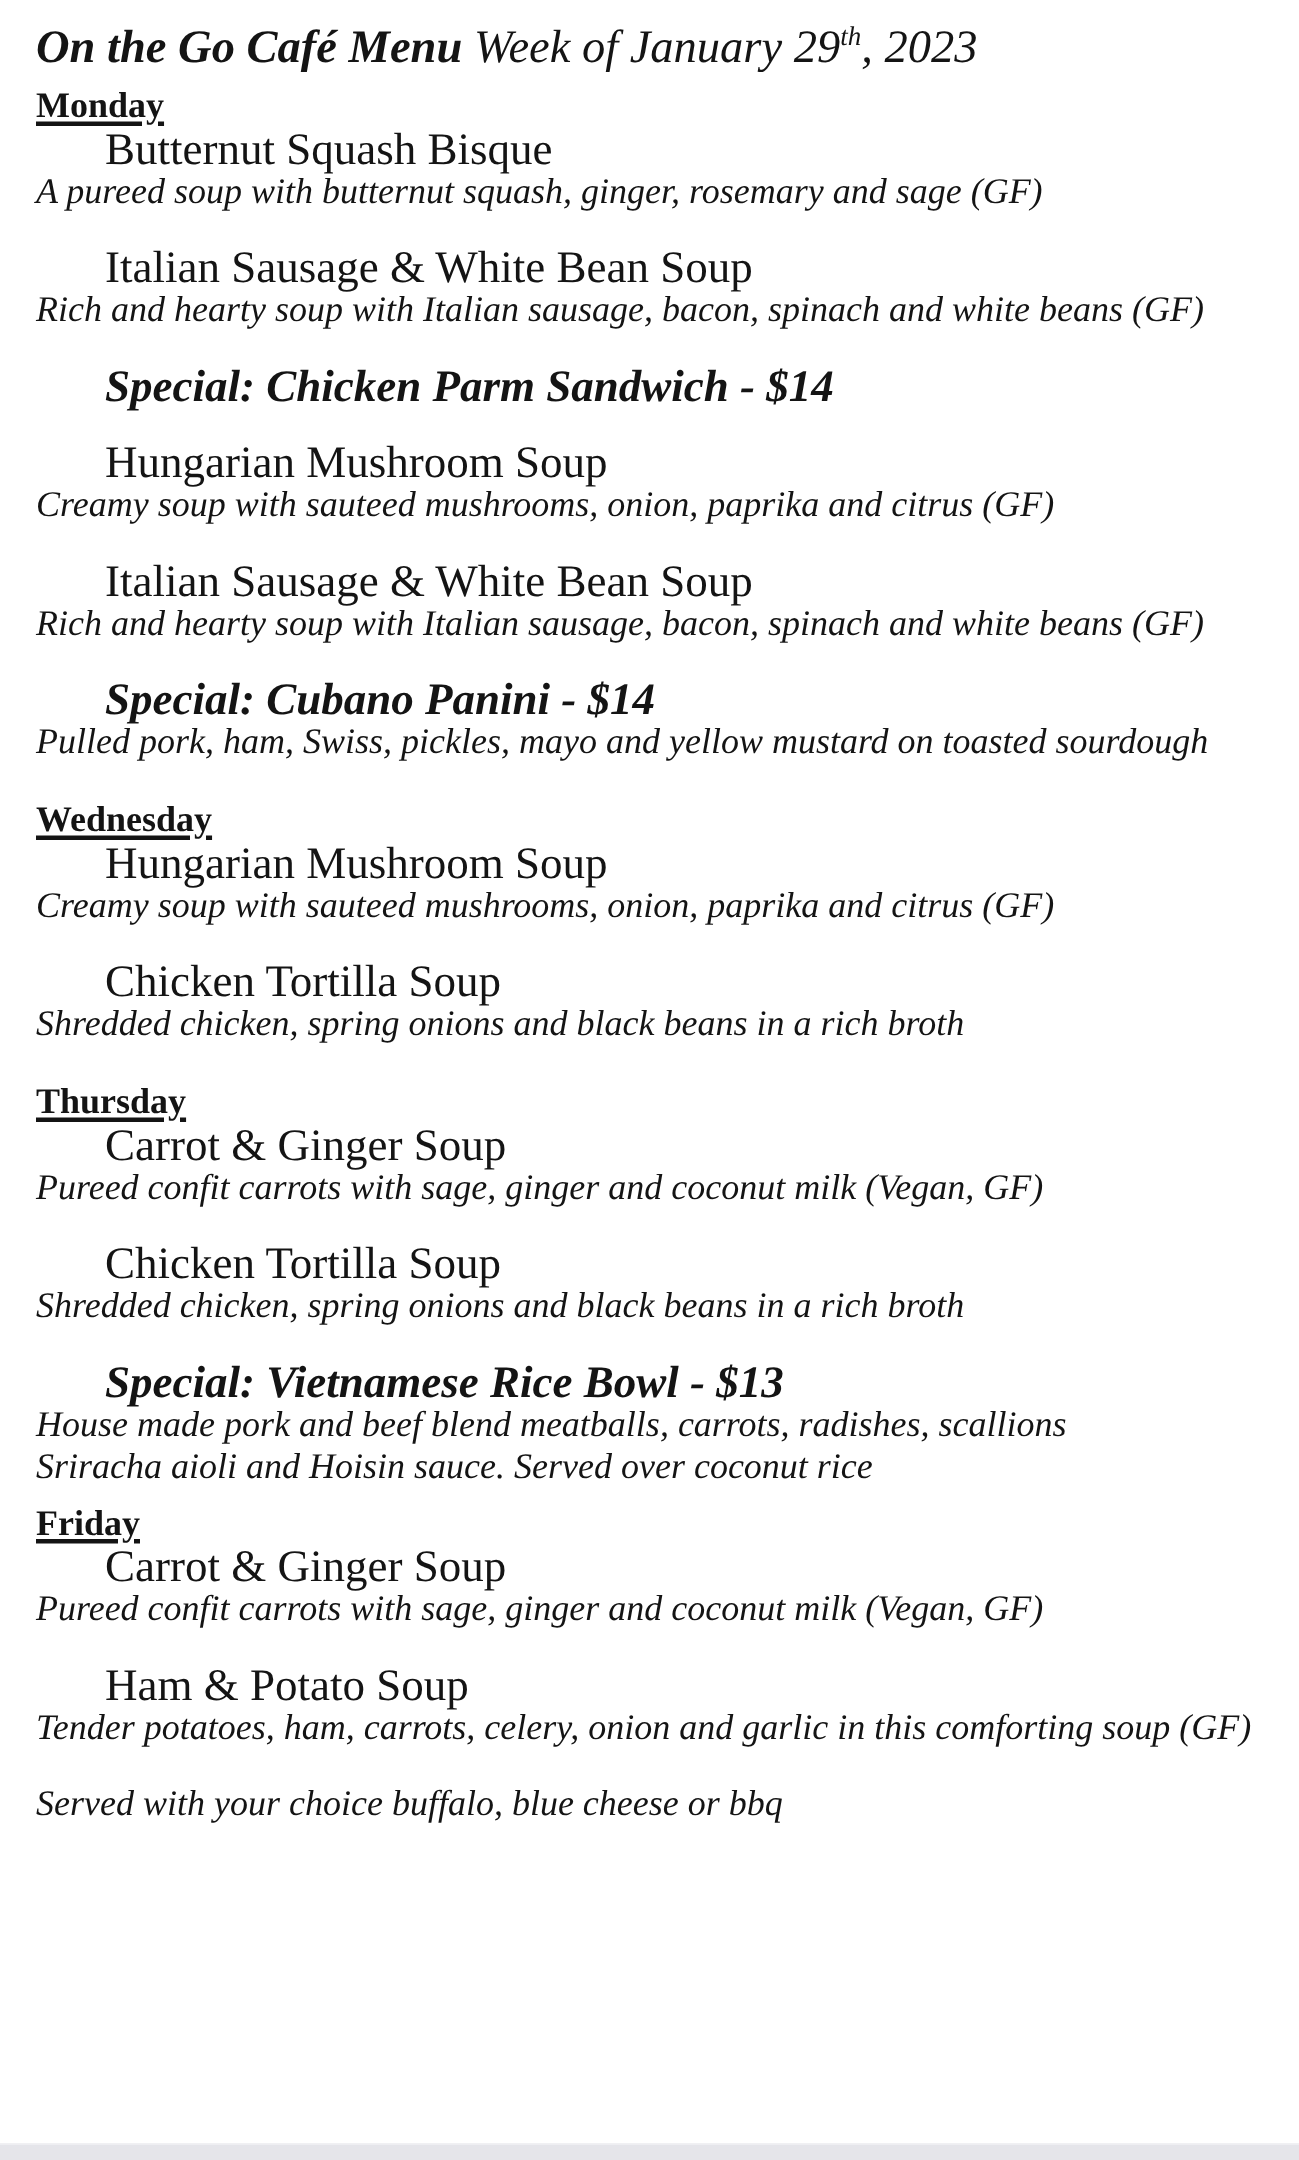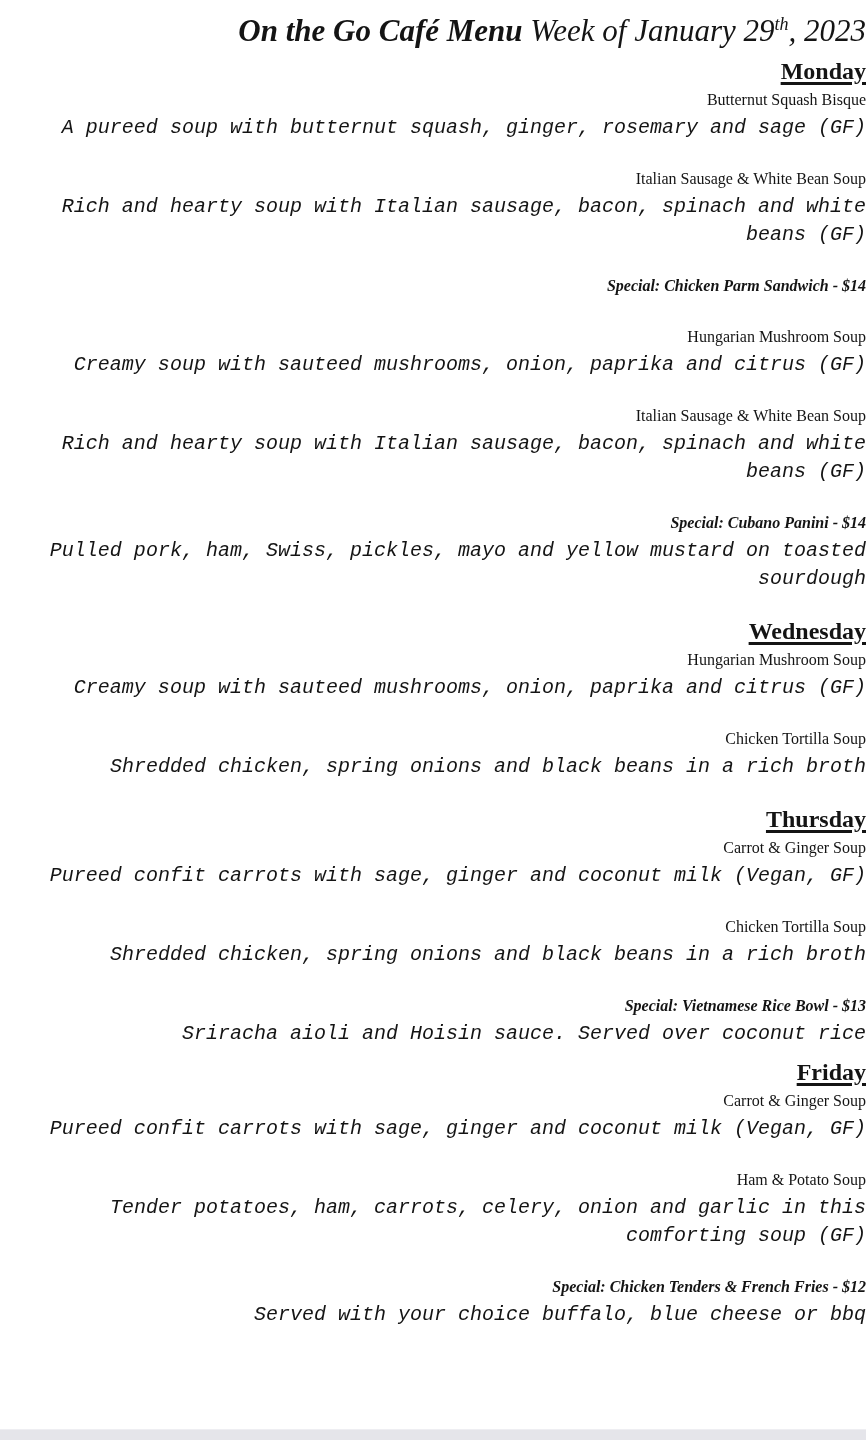--- a/index.html
+++ b/index.html
@@ -5,21 +5,21 @@
   html, body { margin: 0; padding: 0; }
   body {
     width: 866px;
     height: 1440px;
     position: relative;
     overflow: hidden;
     background: var(--page-bg, #ffffff);
     color: var(--ink, #141414);
     font-family: "Liberation Serif", serif;
   }
-  .page { text-align: right; padding-top: 10px; margin-left: 24px; }
+  .page { text-align: left; padding-top: 10px; margin-left: 24px; }
 
   .title {
     margin: 0;
     font-size: 31px;
     line-height: 42px;
     font-style: italic;
     font-weight: normal;
     white-space: nowrap;
   }
   .title .brand { font-weight: bold; }
@@ -32,23 +32,23 @@
     margin: 0;
     font-size: 24px;
     line-height: 30px;
     font-weight: bold;
     text-decoration: underline;
     text-decoration-thickness: 2.5px;
     text-underline-offset: 3px;
   }
 
   .menu-item { margin-bottom: 23px; }
-  .item-name  { font-size: 16px; line-height: 28px; padding-left: 46px; }
+  .item-name  { font-size: 30px; line-height: 28px; padding-left: 46px; }
   .special .item-name { font-weight: bold; font-style: italic; }
-  .item-desc  { font-size: 20px; line-height: 28px; font-style: italic; font-family: Liberation Mono, monospace; }
+  .item-desc  { font-size: 24px; line-height: 28px; font-style: italic; }
 
   .bottom-bar {
     position: absolute;
     left: 0; right: 0; bottom: 0;
     height: 10px;
     background: var(--bar, #e5e5ea);
     border-top: 1px solid #eeeef2;
   }
 </style>
 </head>
@@ -108,37 +108,37 @@
           <div class="menu-item">
     <div class="item-name">Carrot &amp; Ginger Soup</div>
   <div class="item-desc">Pureed confit carrots with sage, ginger and coconut milk (Vegan, GF)</div>
           </div>
           <div class="menu-item">
     <div class="item-name">Chicken Tortilla Soup</div>
   <div class="item-desc">Shredded chicken, spring onions and black beans in a rich broth</div>
           </div>
           <div class="menu-item special">
     <div class="item-name">Special: Vietnamese Rice Bowl - $13</div>
+  <div class="item-desc">House made pork and beef blend meatballs, carrots, radishes, scallions</div>
             <div class="item-desc">Sriracha aioli and Hoisin sauce. Served over coconut rice</div>
           </div>
         </div>
   </section>
       <section class="day compact">
     <h2 class="day-heading">Friday</h2>
     <div class="items">
           <div class="menu-item">
     <div class="item-name">Carrot &amp; Ginger Soup</div>
   <div class="item-desc">Pureed confit carrots with sage, ginger and coconut milk (Vegan, GF)</div>
           </div>
           <div class="menu-item">
     <div class="item-name">Ham &amp; Potato Soup</div>
   <div class="item-desc">Tender potatoes, ham, carrots, celery, onion and garlic in this comforting soup (GF)</div>
           </div>
           <div class="menu-item special">
-    <div class="item-name">Special: Chicken Tenders &amp; French Fries - $12</div>
   <div class="item-desc">Served with your choice buffalo, blue cheese or bbq</div>
           </div>
         </div>
   </section>
     </div>
 </div>
 
 <div class="bottom-bar"></div>
 
 </body></html>

